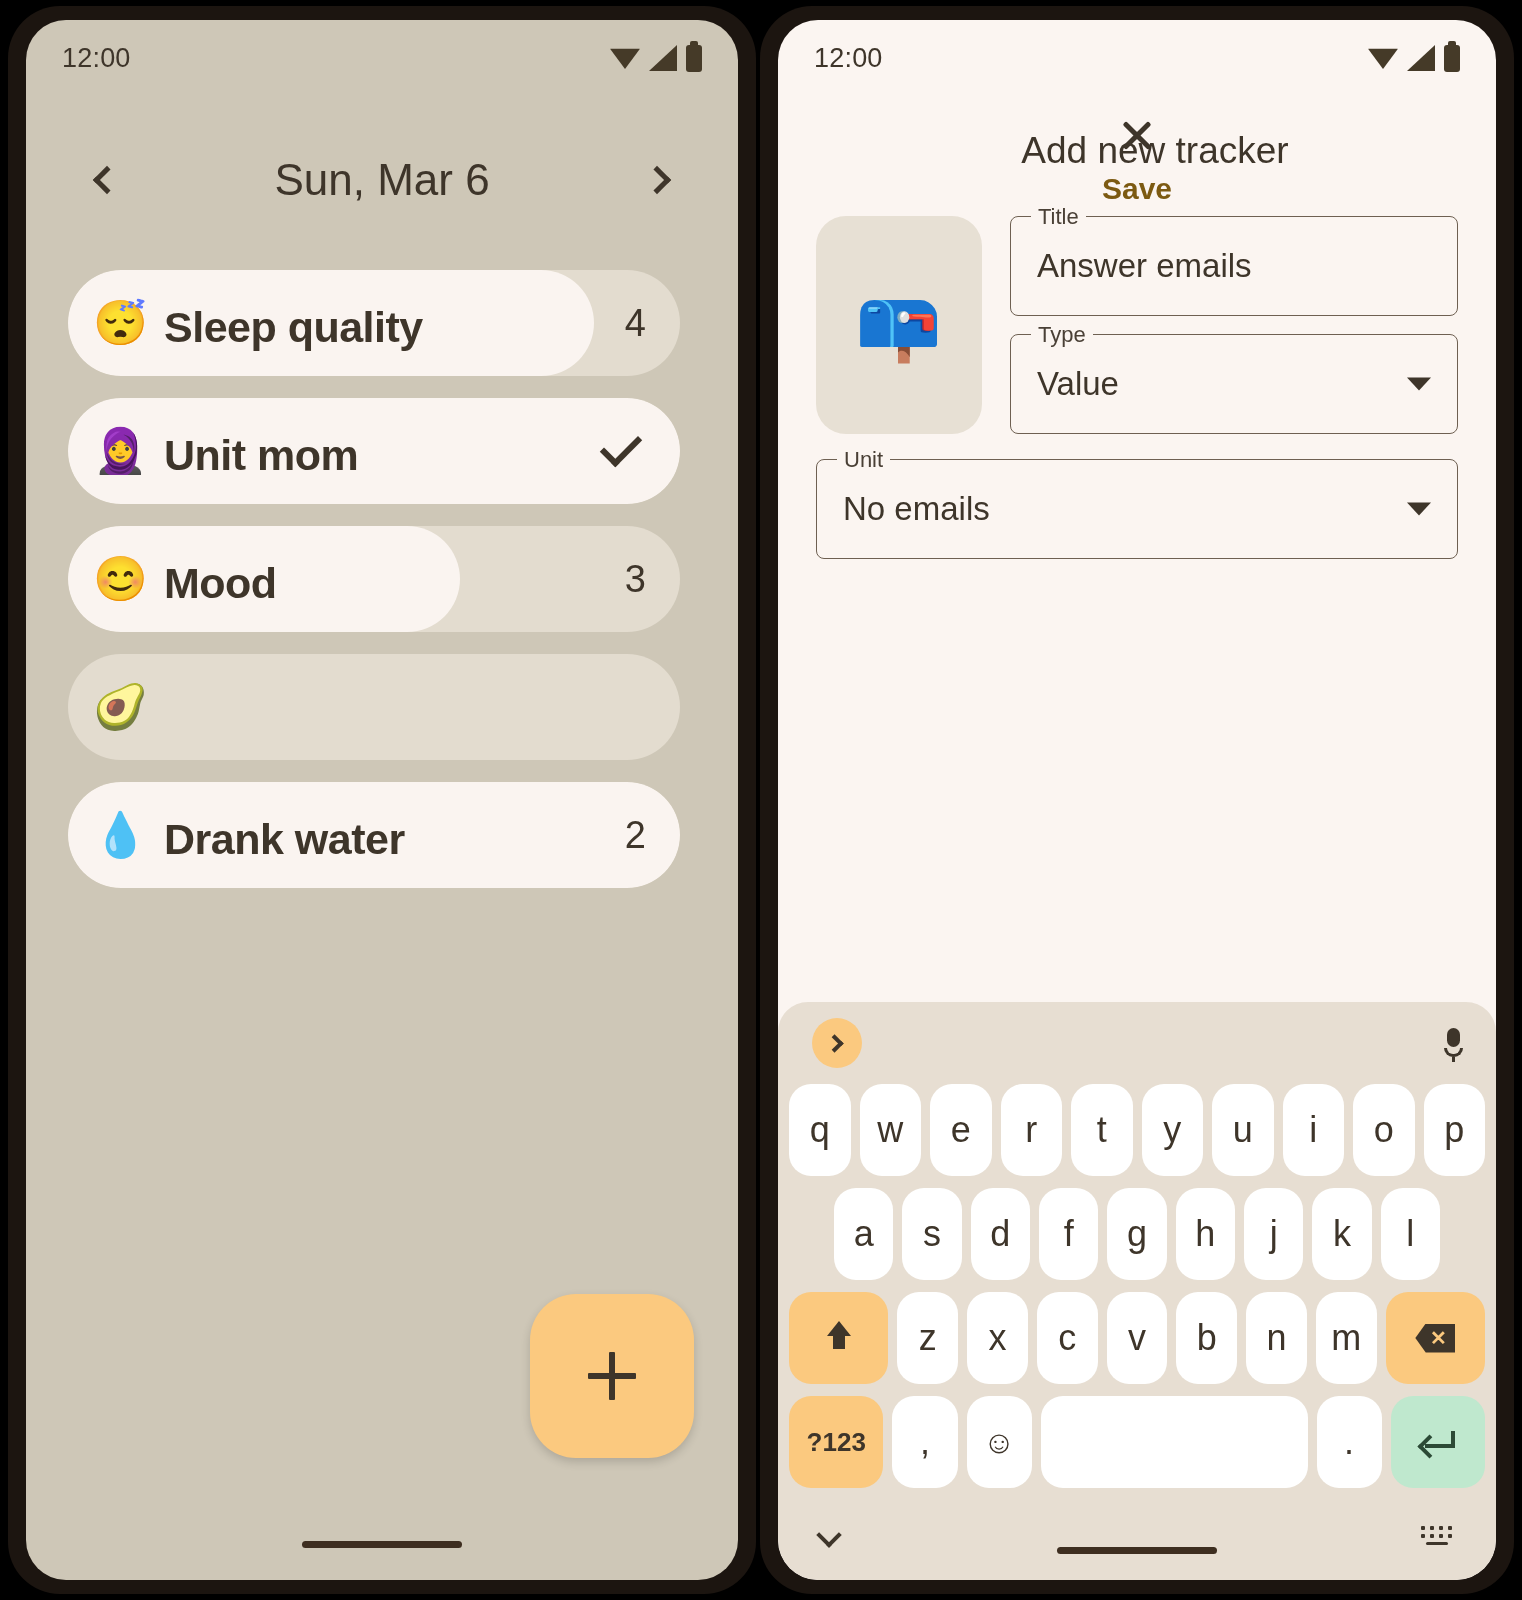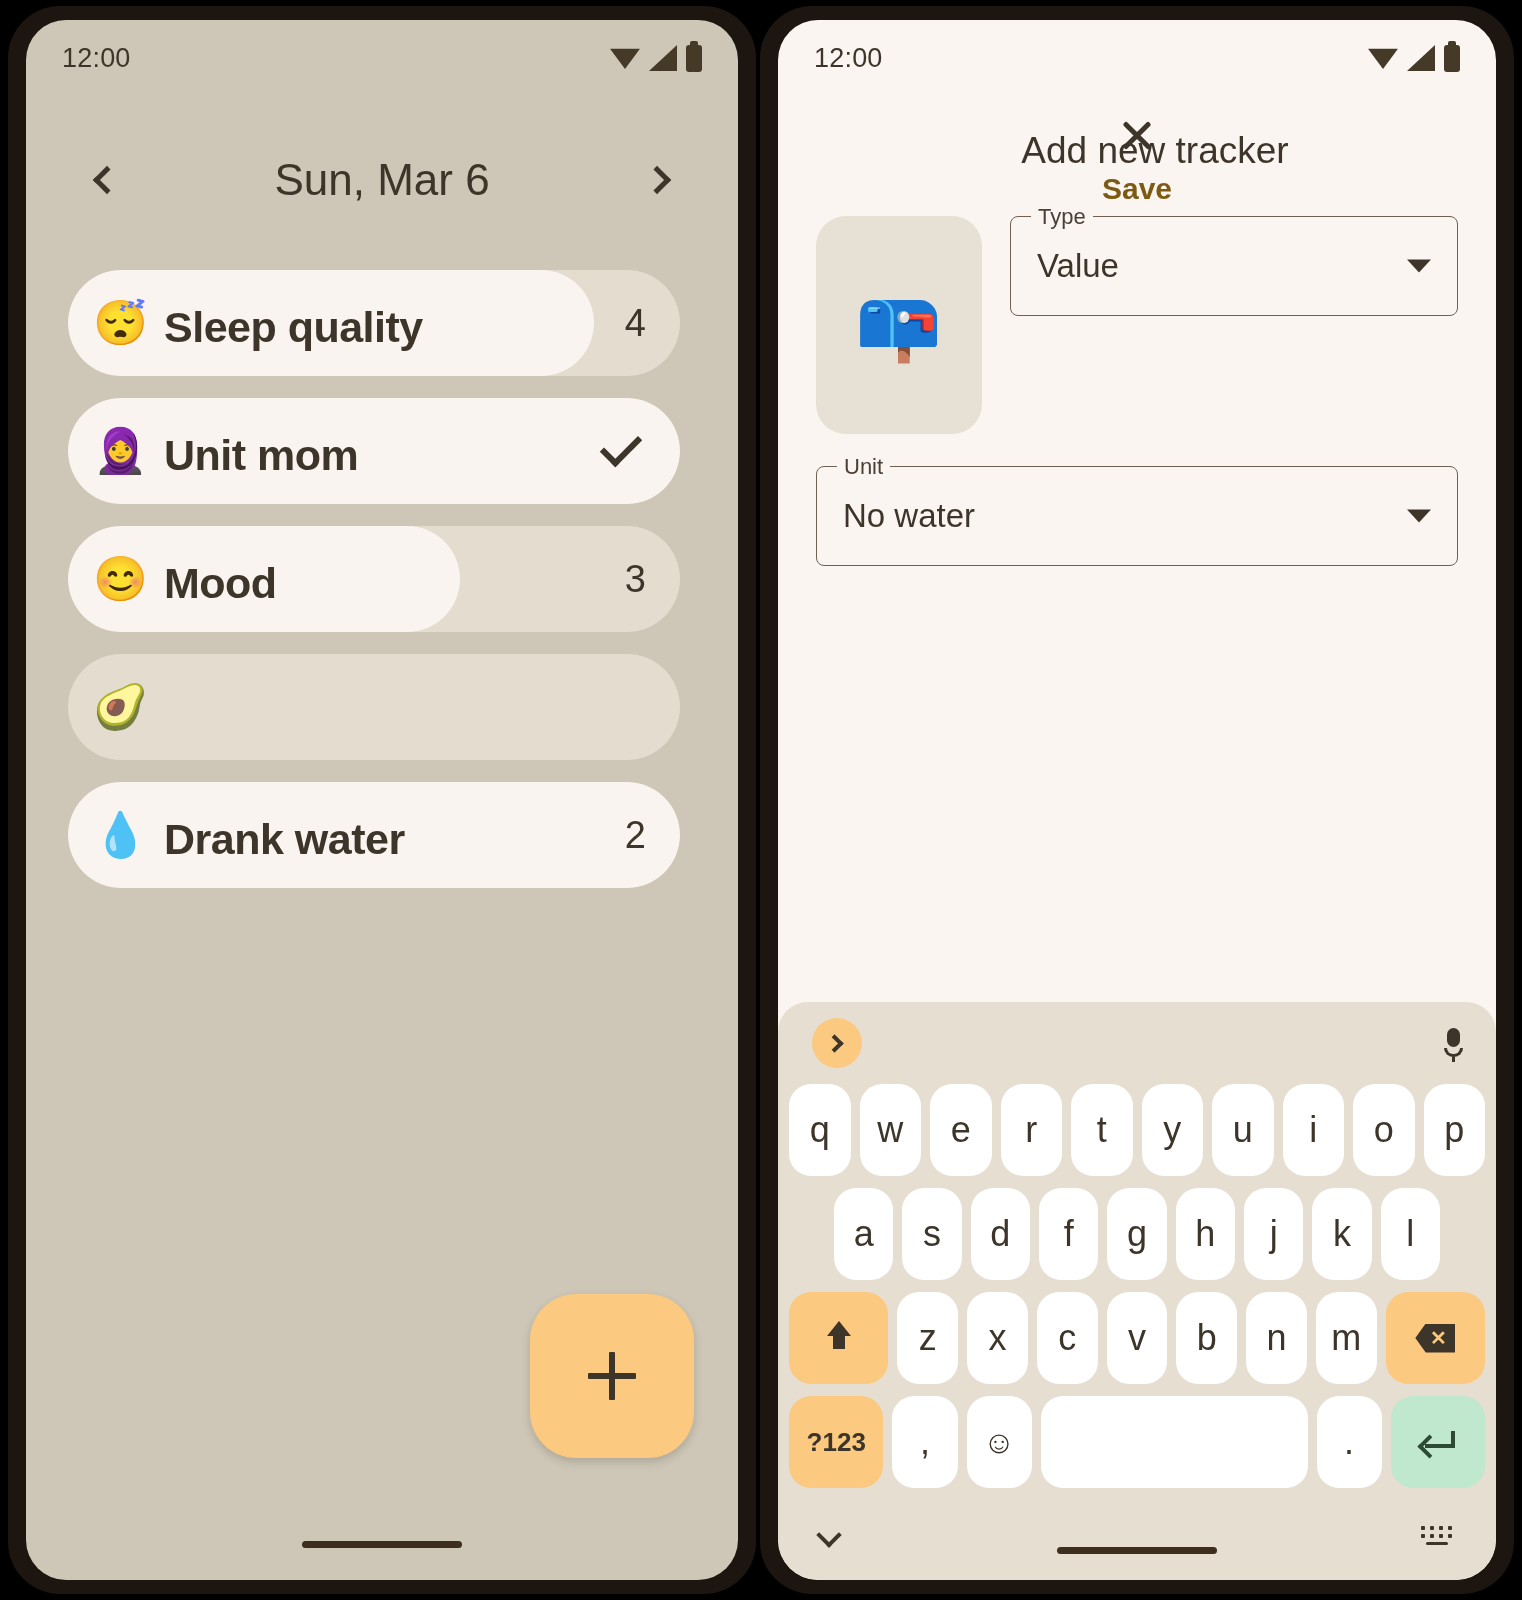--- a/index.html
+++ b/index.html
@@ -151,21 +151,21 @@
   }
   .tf .tf-value {
     position: absolute; left: 26px; top: 50%; transform: translateY(-50%);
     font-size: 33px; color: #3E352A;
   }
   .tf .caret-dn {
     position: absolute; right: 26px; top: 50%; transform: translateY(-50%);
     width: 0; height: 0; border-left: 12px solid transparent;
     border-right: 12px solid transparent; border-top: 13px solid #3E352A;
   }
-  .unit-field { margin-top: 32px; text-align: center; }
+  .unit-field { margin-top: 25px; text-align: center; }
 
   
   .keyboard {
     position: absolute; left: 0; bottom: 0; width: 100%; height: 578px;
     background: #E7DED2; border-radius: 30px 30px 40px 40px;
   }
   .kb-suggest {
     height: 82px; display: flex; align-items: center; justify-content: space-between;
     padding: 0 34px;
   }
@@ -336,33 +336,37 @@
 
       <div class="form">
         <div class="form-top">
 
           <div class="emoji-tile">
             <span>📪</span>
           </div>
 
           <div class="fields-right">
 
+            <div class="tf">
+              <div class="tf-label">Title</div>
+              <div class="tf-value">Answer emails</div>
+            </div>
 
             <div class="tf">
               <div class="tf-label">Type</div>
               <div class="tf-value">Value</div>
               <div class="caret-dn"></div>
             </div>
 
           </div>
         </div>
 
         <div class="tf unit-field">
           <div class="tf-label">Unit</div>
-          <div class="tf-value">No water</div>
+          <div class="tf-value">No emails</div>
           <div class="caret-dn"></div>
         </div>
       </div>
 
       <div class="keyboard">
 
         <div class="kb-suggest">
           <div class="expand-pill">
             <div class="chev"></div>
           </div>

